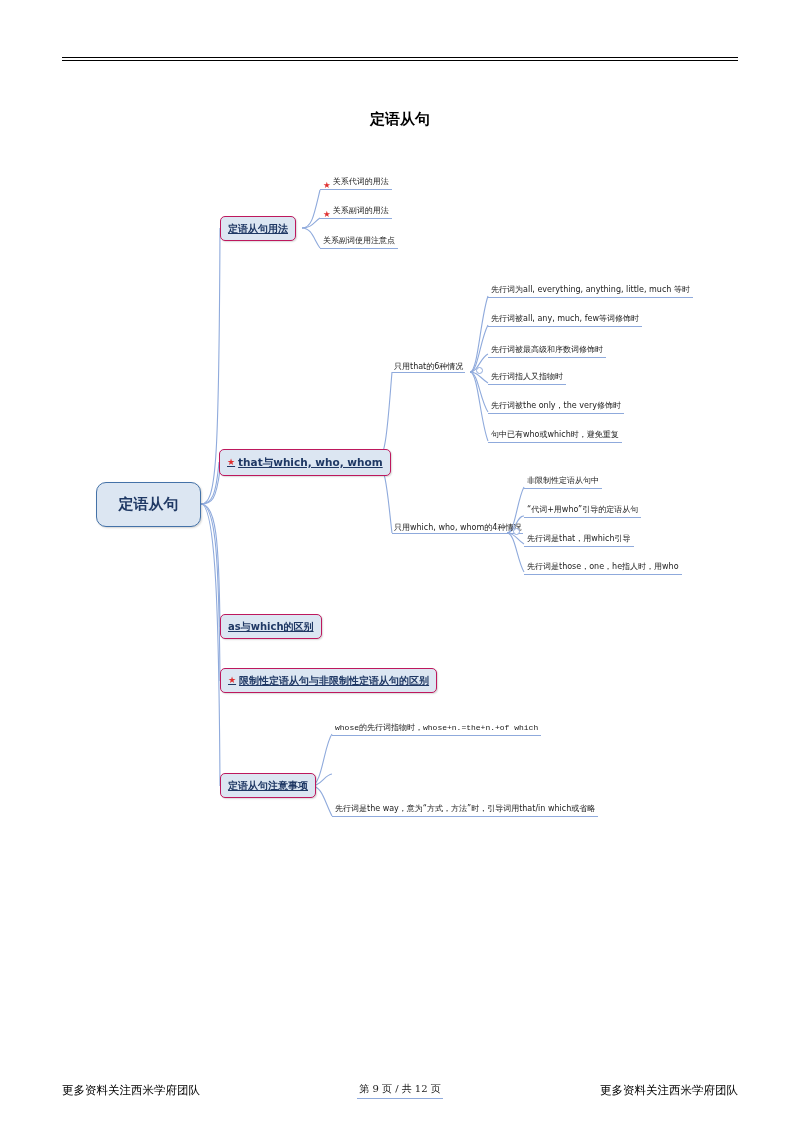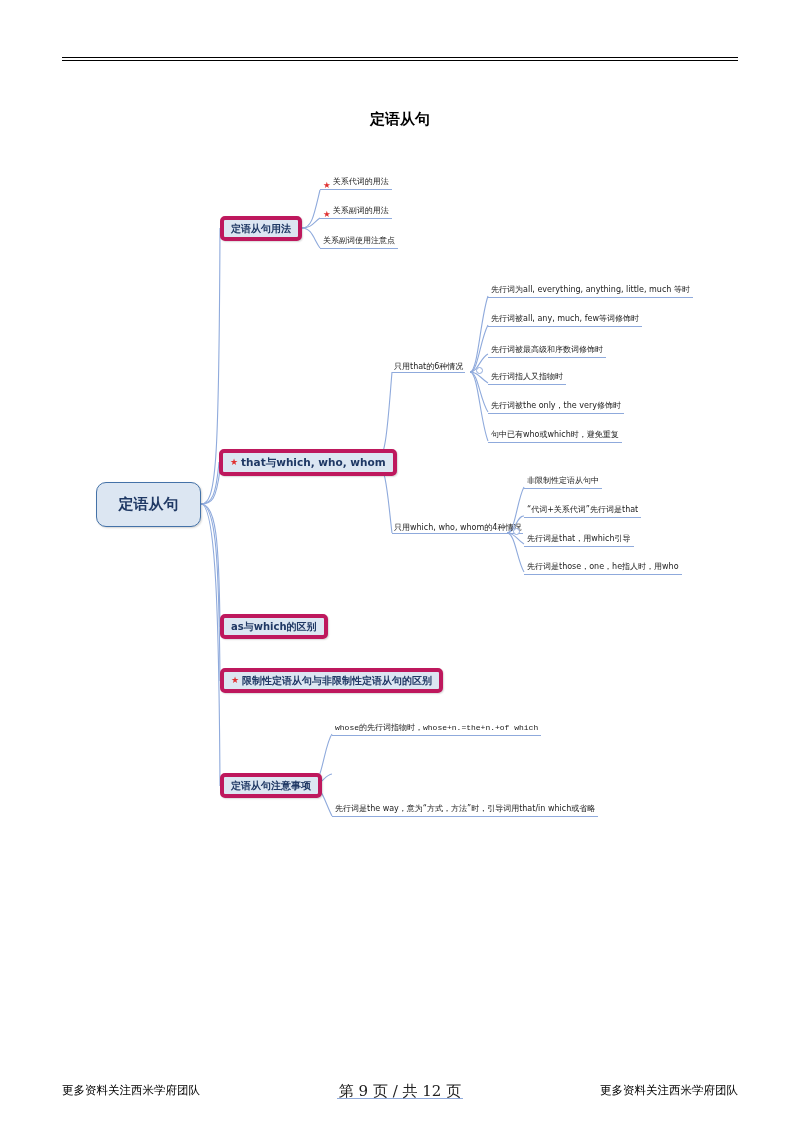--- a/index.html
+++ b/index.html
@@ -24,21 +24,21 @@
     border-top:1px solid #000;border-bottom:1px solid #000;height:2px;
   }
   .hdr-right{white-space:nowrap;}
 
   
   .footer{
     position:absolute;left:62px;top:1082px;width:676px;
     display:flex;justify-content:space-between;align-items:center;
     font-size:11.5px;color:#000;font-family:"DejaVu Serif","Liberation Serif",serif;
   }
-  .footer .mid{font-size:15px;}
+  .footer .mid{font-size:10px;}
 
   
   .doc-title{
     position:absolute;left:0;top:110px;width:800px;text-align:center;
     font-size:15px;font-weight:bold;color:#000;
     font-family:"DejaVu Sans","Liberation Sans",sans-serif;
   }
 
   
   .map{position:absolute;left:0;top:0;width:800px;height:1131px;}
@@ -55,24 +55,25 @@
   .root{
     left:96px;top:482px;width:105px;height:45px;
     background:#dce6f2;border:1.5px solid #4472a8;border-radius:10px;
     justify-content:center;
     font-size:15px;font-weight:bold;color:#1f3864;
     box-shadow:1px 1px 2px rgba(0,0,0,.18);
   }
 
   
   .l2{
-    background:#dce6f2;border:4px solid #be185d;border-radius:5px;
+    background:#dce6f2;border:1px solid #be185d;border-radius:5px;
     font-size:10px;color:#1f3864;font-weight:bold;
     padding:0 7px;height:25px;
     box-shadow:1px 1px 1.5px rgba(0,0,0,.15);
+    text-decoration:underline;
   }
   .l2.big{font-size:10.5px;height:27px;}
 
   
   .l3{
     font-size:8px;color:#202020;height:17px;
     border-bottom:1px solid #8faadc;
     padding:0 3px 0 3px;
     align-items:flex-end;
   }
@@ -187,21 +188,21 @@
 
     <div class="node mid" style="left:392px;top:518px;">
       <span class="txt">只用which, who, whom的4种情况</span>
     </div>
     <div class="dot" style="left:513px;top:528px;"></div>
 
     <div class="node l3" style="left:524px;top:472px;">
       <span class="txt">非限制性定语从句中</span>
     </div>
     <div class="node l3" style="left:524px;top:501px;">
-      <span class="txt">“代词+关系代词”先行词是that</span>
+      <span class="txt">“代词+用who”引导的定语从句</span>
     </div>
     <div class="node l3" style="left:524px;top:530px;">
       <span class="txt">先行词是that，用which引导</span>
     </div>
     <div class="node l3" style="left:524px;top:558px;">
       <span class="txt">先行词是those，one，he指人时，用who</span>
     </div>
 
     <div class="node l2" style="left:220px;top:614px;">
       <span>as与which的区别</span>

